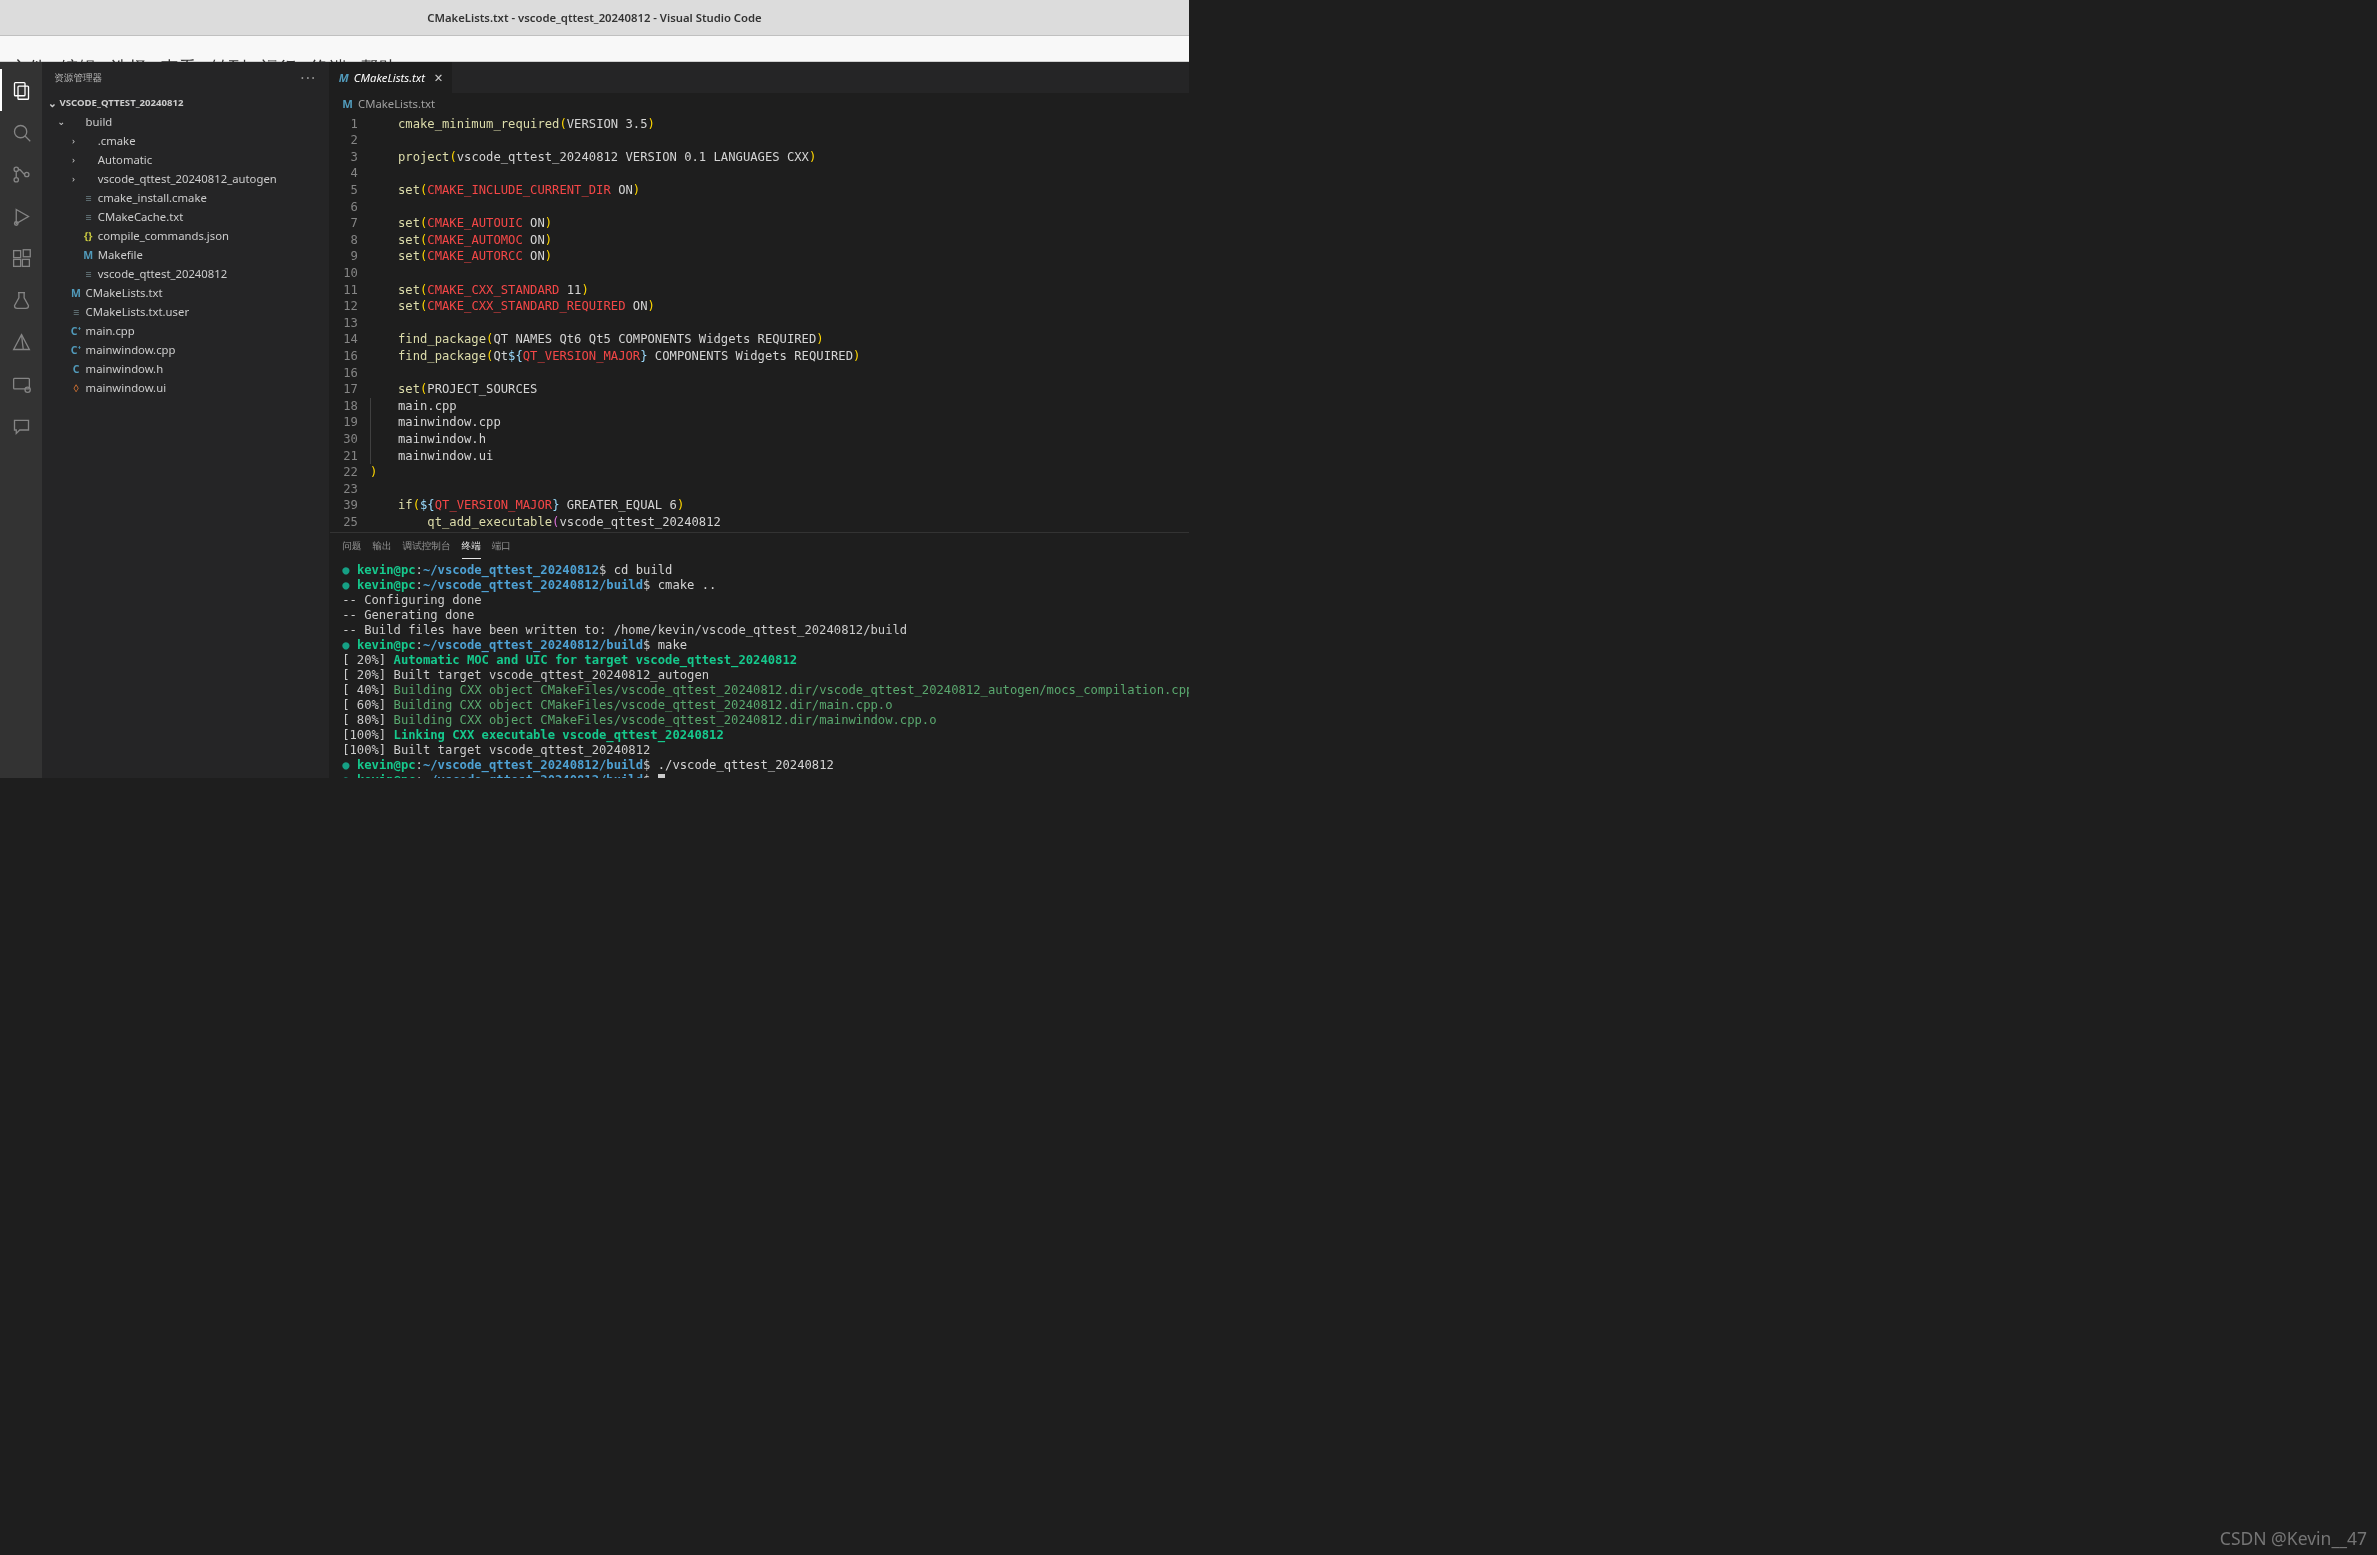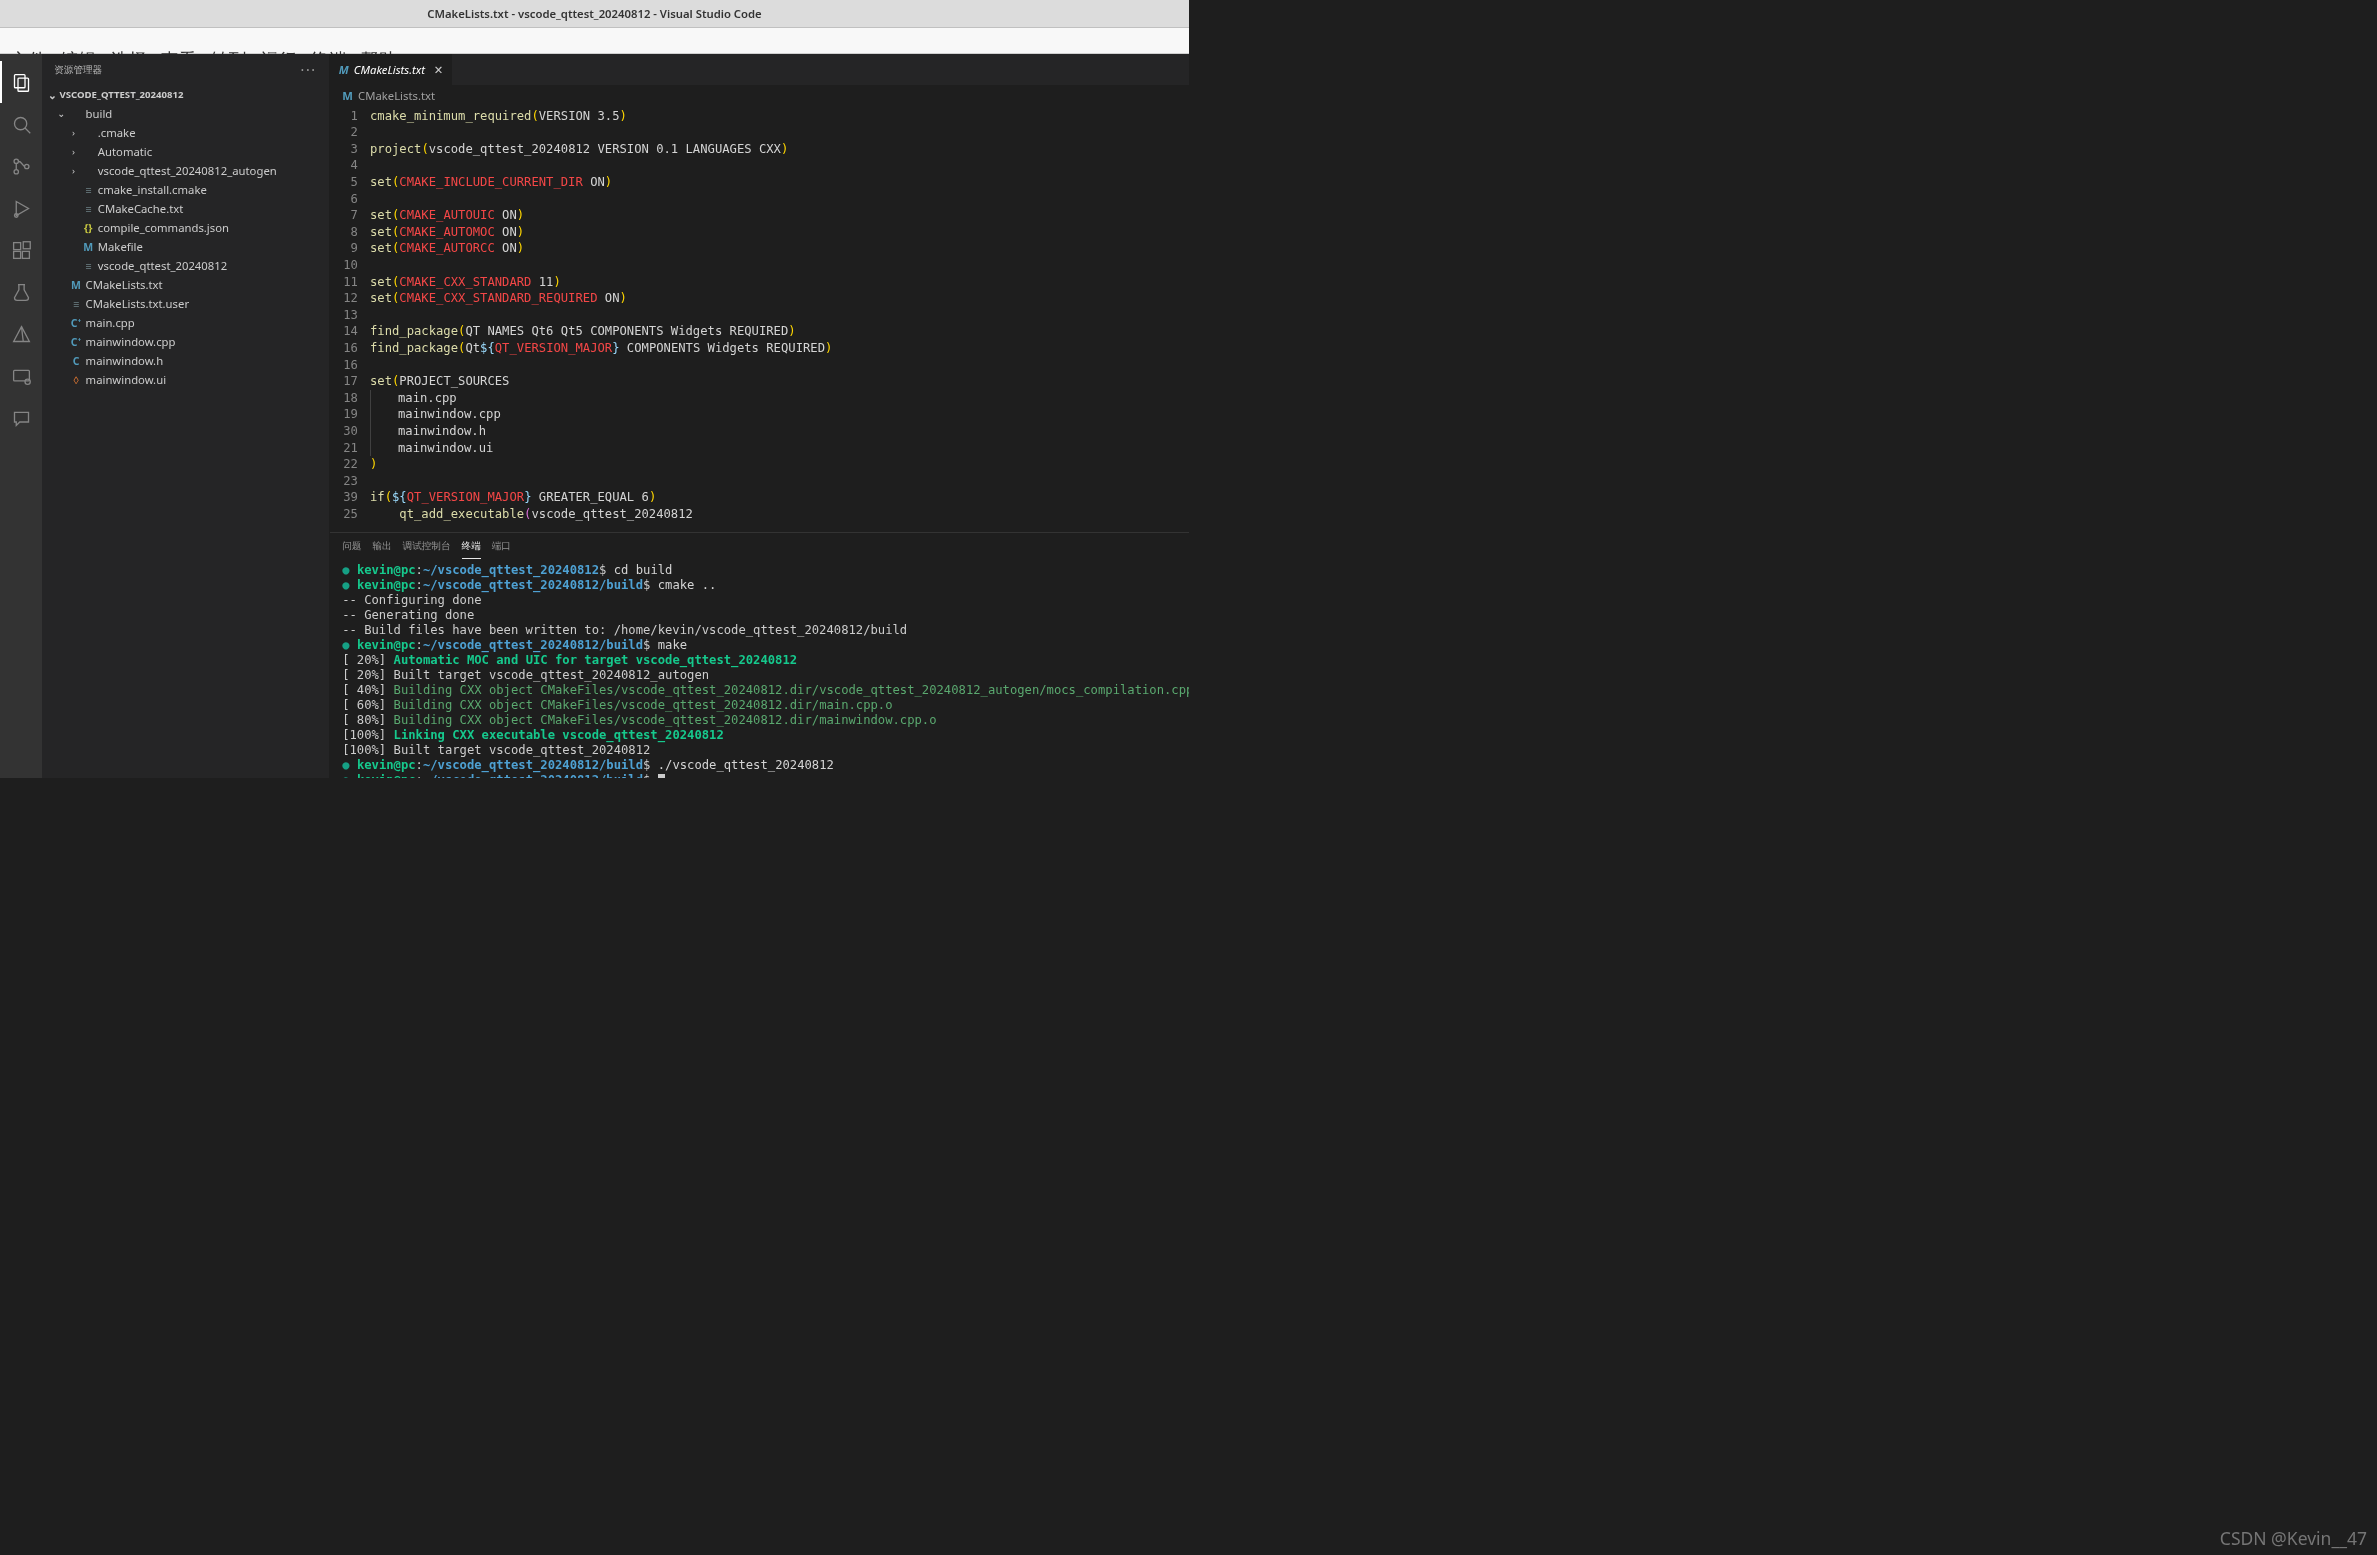--- a/index.html
+++ b/index.html
@@ -8,21 +8,21 @@
   font-size: 11.3px;
   background: #1e1e1e;
   color: #cccccc;
   width: 1189px;
   height: 778px;
   overflow: hidden;
   display: flex;
   flex-direction: column;
 }
 .titlebar {
-  height: 28px;
+  height: 36px;
   background: #dcdcdc;
   color: #333;
   display: flex;
   align-items: center;
   justify-content: center;
   font-weight: 600;
   border-bottom: 0.9px solid #c0c0c0;
 }
 .menubar {
   height: 26px;
@@ -148,21 +148,21 @@
 }
 .gutter {
   width: 40px;
   text-align: right;
   color: #858585;
   padding-right: 12.2px;
 }
 .gutter .ln { height: 16.6px; }
 .code { flex: 1; white-space: pre; color: #d4d4d4; }
 .code .line { height: 16.6px; }
-.tok-fn { color: #dcdcaa; }
+.tok-fn { color: #dcdcaa; margin-left: 28px; }
 .tok-var { color: #9cdcfe; }
 .tok-str { color: #d4d4d4; }
 .tok-paren { color: #ffd700; }
 .tok-paren2 { color: #da70d6; }
 .tok-red { color: #f44747; }
 .guide { display: inline-block; width: 0.9px; border-left: 0.9px solid #404040; margin-right: 27px; vertical-align: top; height: 16.6px; }
 .panel {
   height: 246px;
   background: #1e1e1e;
   border-top: 0.9px solid #333;

